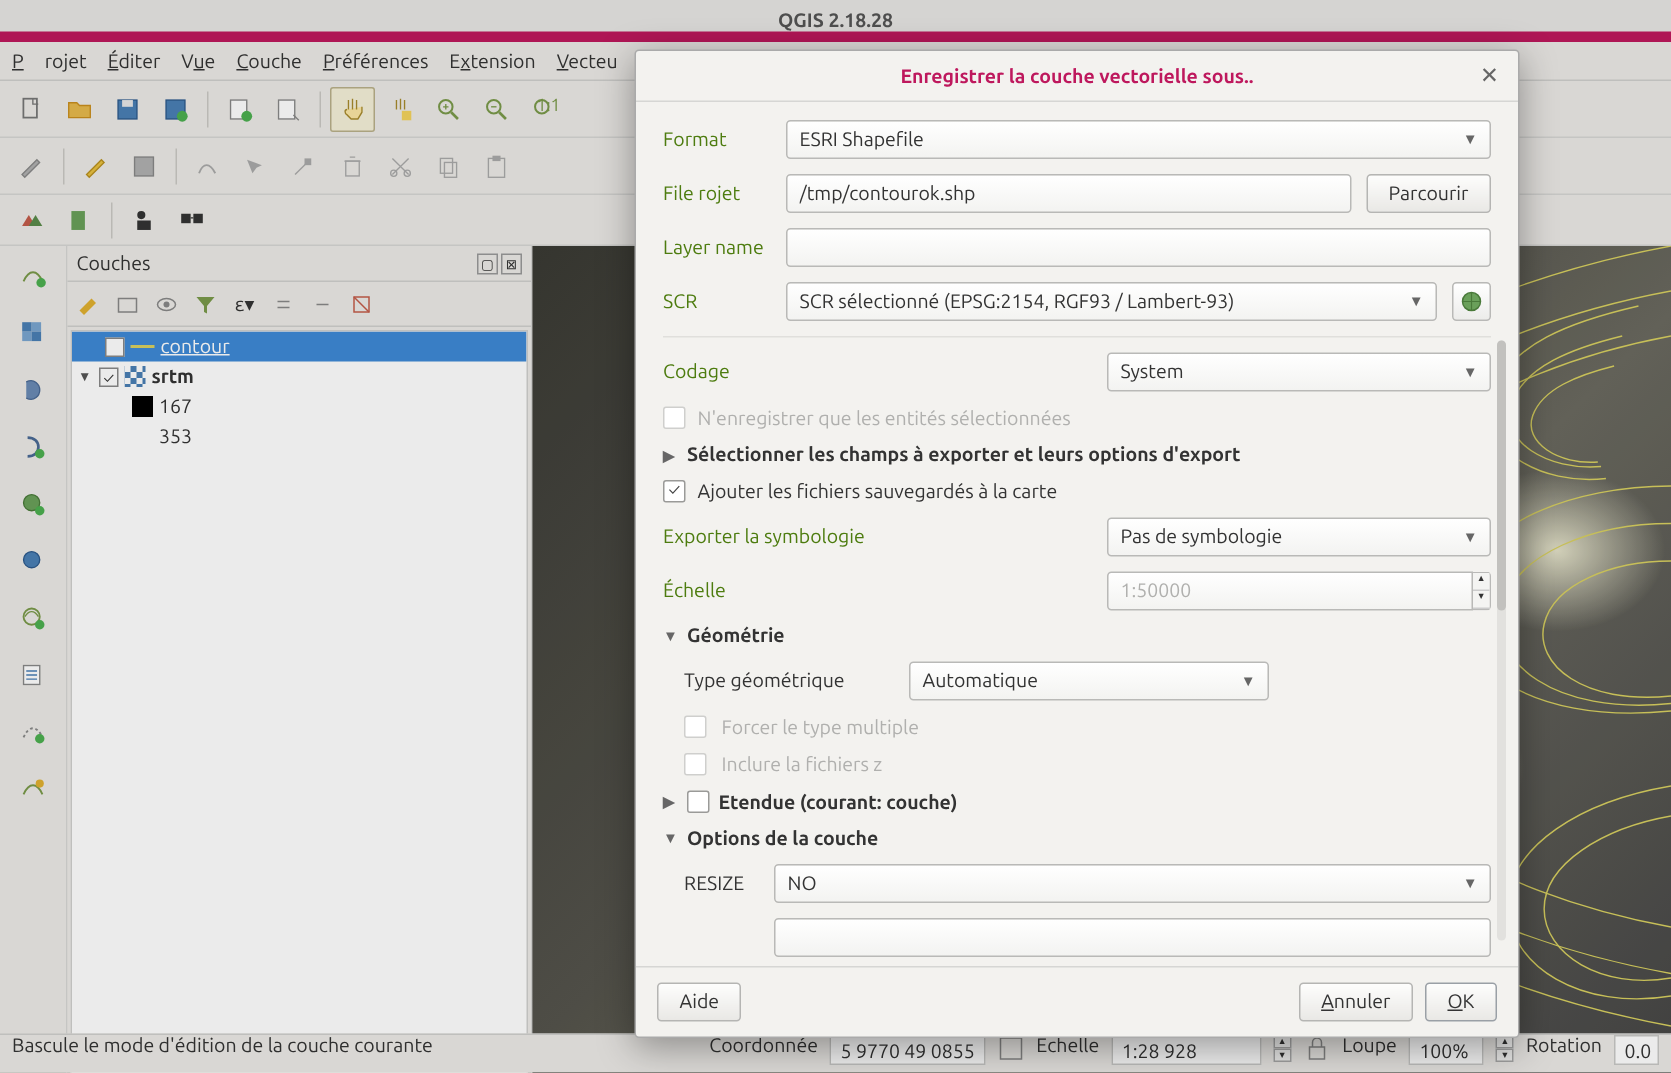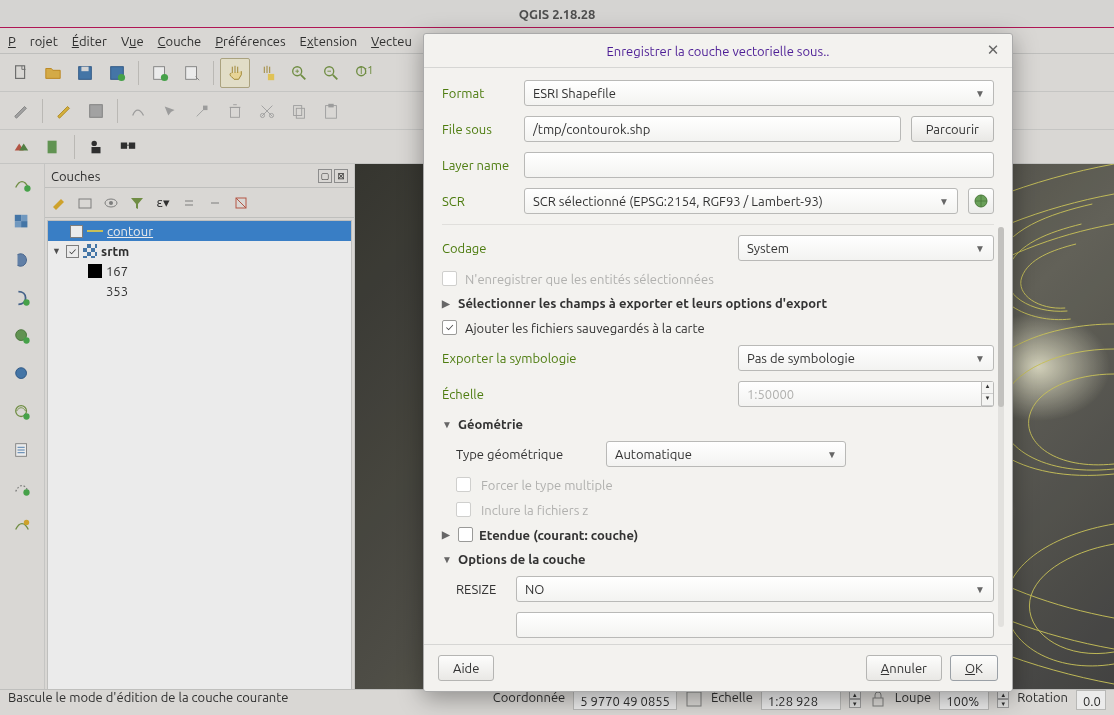--- a/index.html
+++ b/index.html
@@ -1,17 +1,17 @@
 <!DOCTYPE html>
 <html><head>
 <meta charset="utf-8">
 <style>
 *{box-sizing:border-box;margin:0;padding:0;font-family:"Segoe UI","Ubuntu",sans-serif;font-size:13px;color:#333}
 body{width:1114px;height:715px;overflow:hidden;background:#e8e7e4;position:relative}
-.titlebar{height:28px;line-height:28px;text-align:center;font-weight:600;color:#555;background:#e8e7e4;border-bottom:1px solid #be185d}
+.titlebar{height:28px;line-height:28px;text-align:center;font-weight:600;color:#555;background:#e8e7e4;border-bottom:7px solid #be185d}
 .menubar{height:26px;display:flex;align-items:center;padding:0 8px;background:#eceae6;border-bottom:1px solid #d0d0ce}
 .menubar span{margin-right:14px;cursor:default}
 .menubar span u{text-decoration:underline}
 .toolbar{height:38px;display:flex;align-items:center;padding:2px 6px;background:#eceae6;border-bottom:1px solid #d6d6d4;gap:2px}
 .tbtn{width:30px;height:30px;border:1px solid transparent;border-radius:2px;display:flex;align-items:center;justify-content:center}
 .tbtn.active{border:1px solid #b9b08a;background:#f5f0d8}
 .tbtn svg{width:18px;height:18px}
 .sep{width:1px;height:24px;background:#cac8c4;margin:0 4px}
 .mainrow{display:flex;height:580px}
 .lefttools{width:45px;background:#eceae6;border-right:1px solid #d6d6d4;display:flex;flex-direction:column;align-items:center;padding-top:4px;gap:6px}
@@ -37,21 +37,21 @@
 .canvas svg{position:absolute;inset:0;width:100%;height:100%}
 .statusbar{position:absolute;left:0;right:0;bottom:0;height:26px;background:#eceae6;border-top:1px solid #d0d0ce;display:flex;align-items:flex-start;padding:0 8px;gap:8px;font-size:12px;color:#555}
 .statusbar .field{background:#fff;border:1px solid #c8c8c6;padding:1px 6px;height:20px;line-height:18px}
 .spin{display:flex;flex-direction:column;width:12px}
 .spin div{height:9px;border:1px solid #aaa;font-size:7px;line-height:7px;text-align:center;background:#f4f4f2}
 
 
 .overlay{position:absolute;inset:0;background:rgba(0,0,0,.08)}
 .dialog{position:absolute;left:423px;top:33px;width:590px;background:#f3f2ef;border:1px solid #aaa;box-shadow:0 6px 24px rgba(0,0,0,.35);border-radius:3px;display:flex;flex-direction:column}
 .dlg-title{height:34px;display:flex;align-items:center;justify-content:center;position:relative;border-bottom:1px solid #d6d6d4}
-.dlg-title span{font-weight:400;color:#4c1d95}
+.dlg-title span{font-weight:700;color:#be185d}
 .dlg-close{position:absolute;right:10px;top:8px;width:18px;height:18px;font-size:15px;line-height:16px;text-align:center;color:#666;cursor:pointer}
 .dlg-body{padding:12px 18px 6px 18px;display:flex;flex-direction:column;gap:10px;max-height:582px;overflow:hidden}
 .drow{display:flex;align-items:center;gap:10px}
 .drow label{width:72px;color:#4d7c0f}
 .combo,.txt{flex:1;height:26px;border:1px solid #b9b9b7;border-radius:3px;background:linear-gradient(#fff,#f3f3f1);padding:0 8px;display:flex;align-items:center;justify-content:space-between}
 .combo .arrow{font-size:10px;color:#666}
 .txt input{border:none;outline:none;width:100%;background:transparent;font-size:13px}
 .btn{height:26px;padding:0 14px;border:1px solid #b5b5b3;border-radius:3px;background:linear-gradient(#fdfdfc,#e9e8e5);cursor:pointer}
 .btn.primary{border-color:#9aa0a6}
 .scr-btn{width:26px;height:26px;border:1px solid #b9b9b7;border-radius:3px;background:linear-gradient(#fff,#ececea);display:flex;align-items:center;justify-content:center}
@@ -407,21 +407,21 @@
 </div>
 
 <div class="statusbar">
   <span style="flex:1">Bascule le mode d'édition de la couche courante</span>
   <span>Coordonnée</span>
   <span class="field">5 9770 49 0855</span>
   <svg width="18" height="18">
       <rect x="2" y="2" width="14" height="14" fill="none" stroke="#888"></rect>
     </svg>
   <span>Échelle</span>
-  <span class="field" style="width:80px">1:28 928</span>
+  <span class="field" style="width:100px">1:28 928</span>
   <div class="spin">
       <div>▴</div>
       <div>▾</div>
     </div>
   <svg width="18" height="18">
       <rect x="4" y="8" width="10" height="8" fill="none" stroke="#888"></rect>
       <path d="M6 8V5a3 3 0 016 0v3" fill="none" stroke="#888"></path>
     </svg>
   <span>Loupe</span>
   <span class="field" style="width:50px">100%</span>
@@ -441,21 +441,21 @@
   </div>
   <div class="dlg-body">
     <div class="drow">
       <label>Format</label>
       <div class="combo">
           <span>ESRI Shapefile</span>
           <span class="arrow">▼</span>
         </div>
     </div>
     <div class="drow">
-      <label>File sous</label>
+      <label>File rojet</label>
       <div class="txt">
           <input value="/tmp/contourok.shp" style="">
         </div>
       <button class="btn">Parcourir</button>
     </div>
     <div class="drow">
       <label>Layer name</label>
       <div class="txt">
           <input value="" style="">
         </div>

